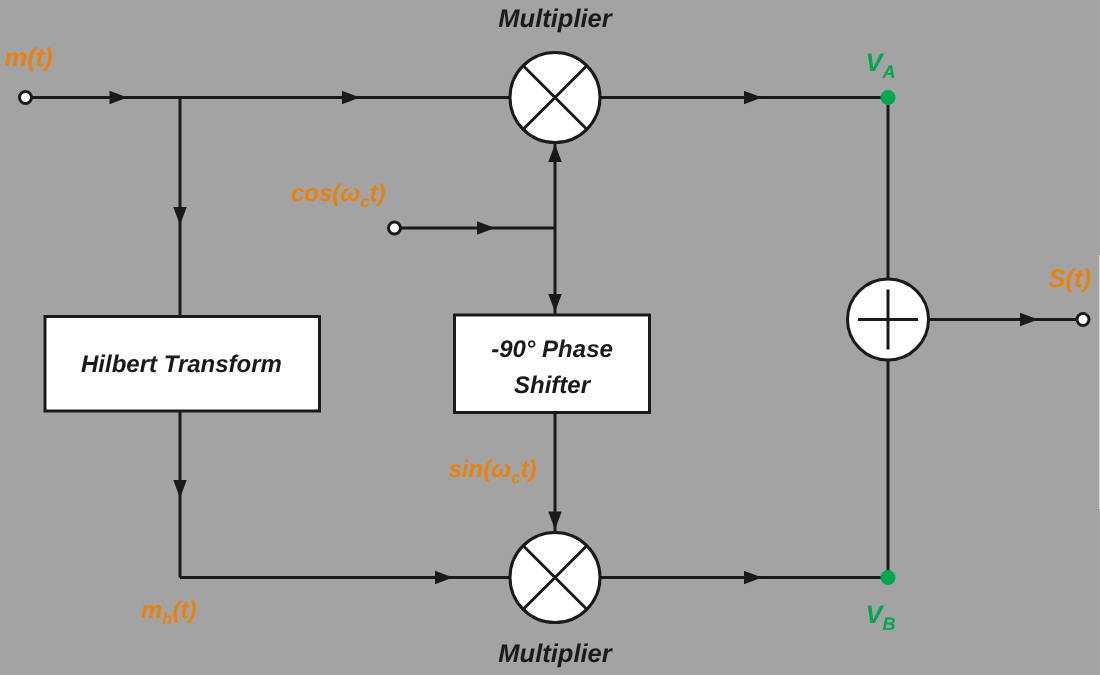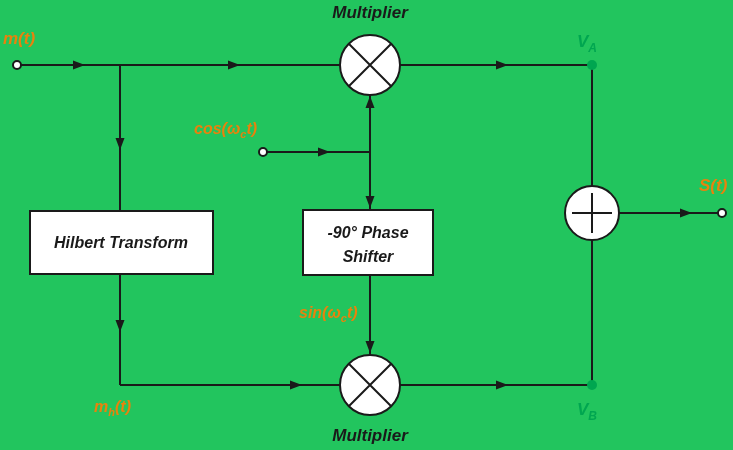--- a/index.html
+++ b/index.html
@@ -4,21 +4,21 @@
 <style>
   html, body {
     margin: 0;
     padding: 0;
     background: #ffffff;
   }
   .canvas {
     position: relative;
     width: 733px;
     height: 450px;
-    background: #22c55e;
+    background: #a3a3a3;
     overflow: hidden;
   }
   svg text {
     font-family: "Liberation Sans", "DejaVu Sans", sans-serif;
     font-weight: bold;
     font-style: italic;
   }
 </style>
 </head>
 <body>

